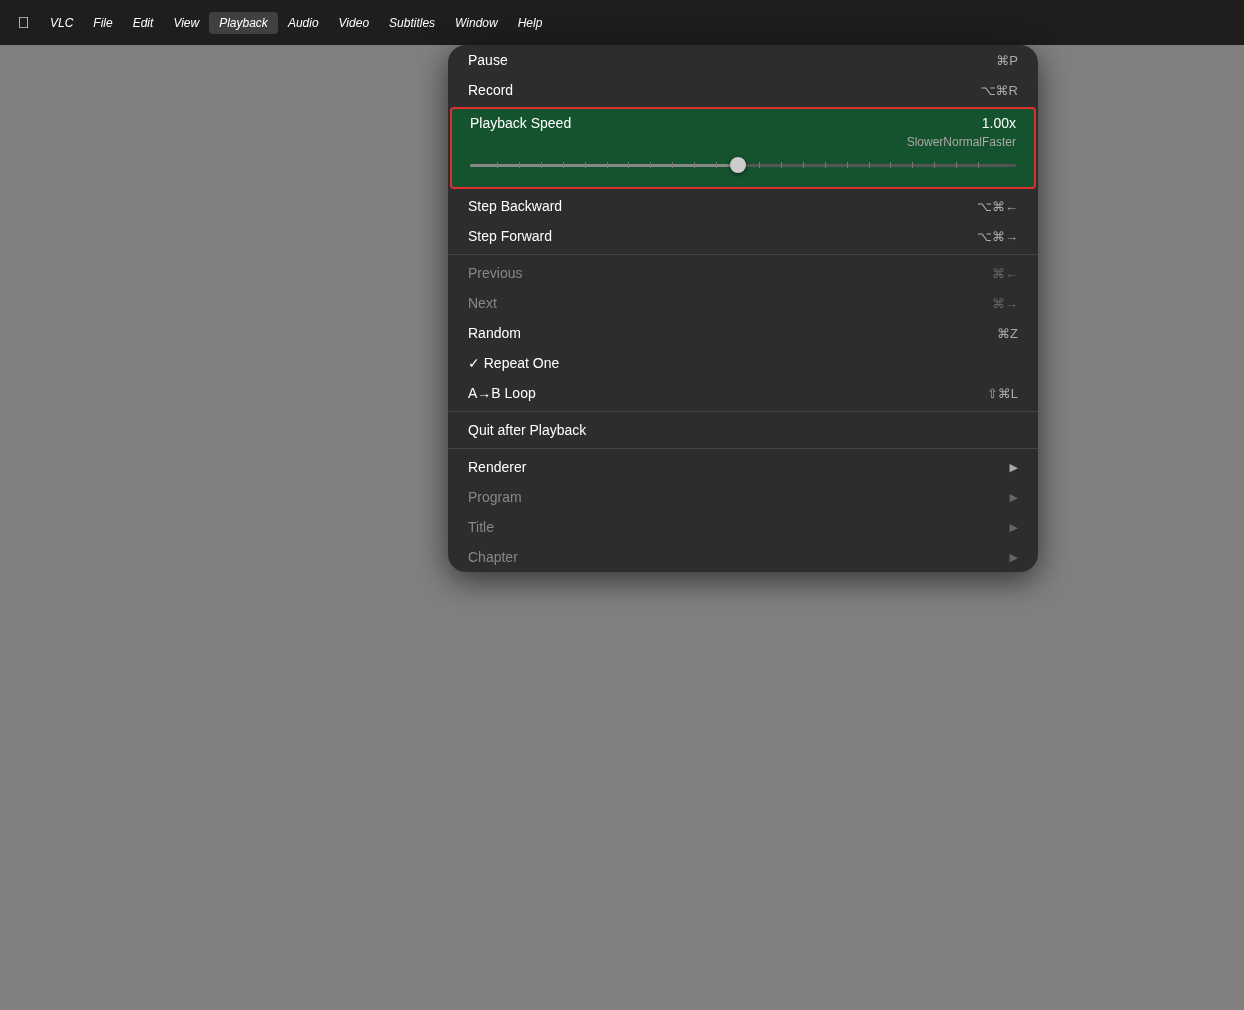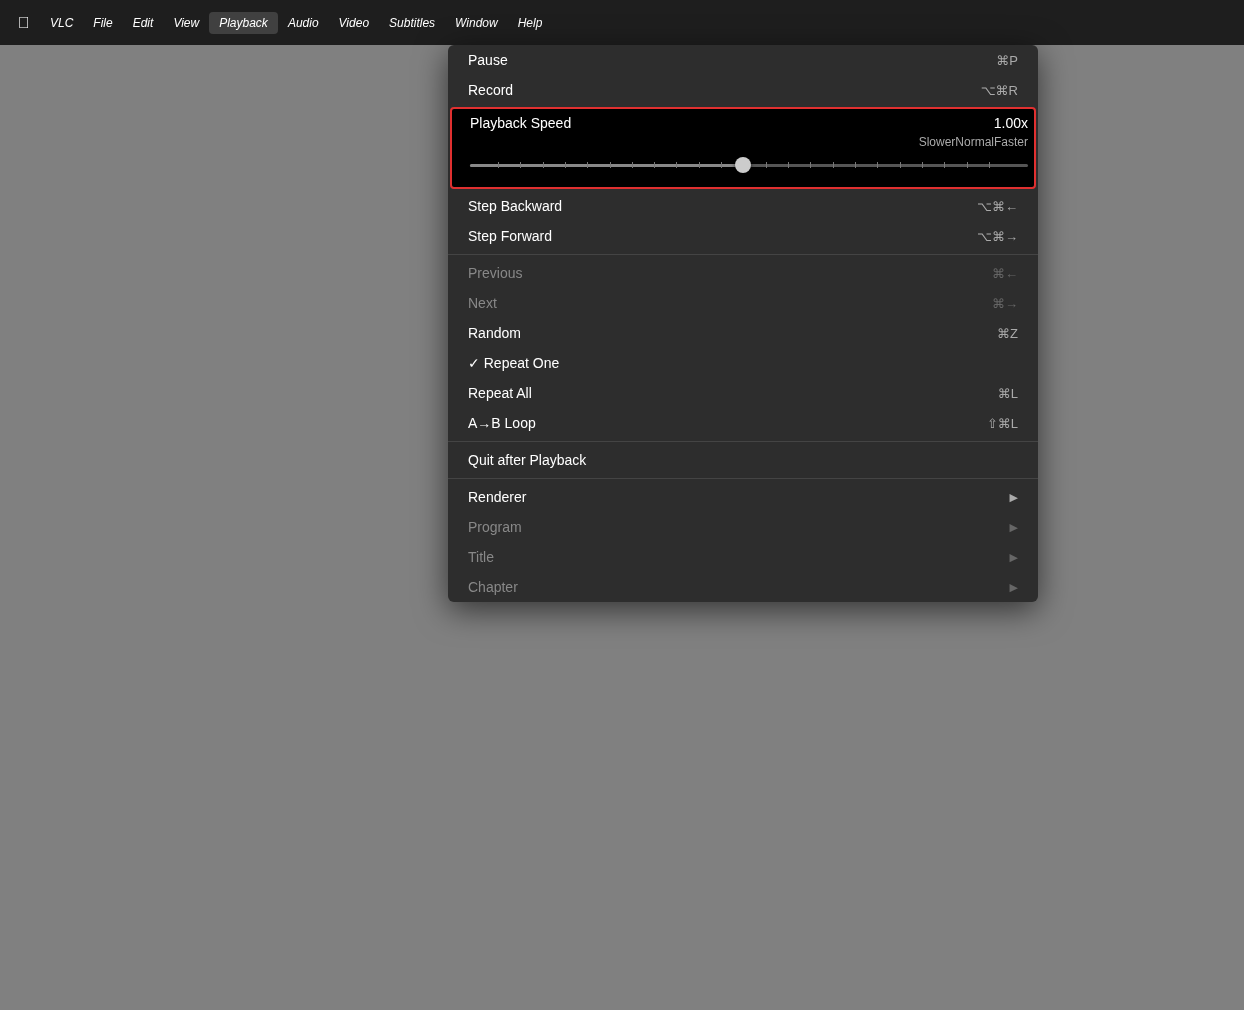--- a/index.html
+++ b/index.html
@@ -46,21 +46,21 @@
       cursor: pointer;
     }
 
     
     .dropdown-menu {
       position: absolute;
       top: 45px;
       left: 448px;
       width: 590px;
       background-color: #2d2d2d;
-      border-radius: 6px;
+      border-radius: 18px;
       box-shadow: 0 8px 32px rgba(0,0,0,0.6);
       overflow: hidden;
       z-index: 200;
     }
 
     .menu-item {
       display: flex;
       align-items: center;
       justify-content: space-between;
       padding: 7px 20px;
@@ -87,22 +87,22 @@
       height: 1px;
       background-color: #444444;
       margin: 3px 0;
     }
 
     
     .playback-speed-section {
       border: 2px solid #e03030;
       margin: 2px 2px;
       border-radius: 4px;
-      padding: 6px 6px 10px 18px;
-      background-color: #000000;
+      padding: 6px 18px 10px 18px;
+      background-color: #14532d;
     }
 
     .playback-speed-header {
       display: flex;
       justify-content: space-between;
       align-items: center;
       margin-bottom: 4px;
     }
 
     .playback-speed-title {
@@ -304,26 +304,20 @@
   </div>
 
   <div class="menu-item">
     <span class="menu-item-left">
       <span class="checkmark">✓</span>
       <span>Repeat One</span>
     </span>
     <span class="shortcut"></span>
   </div>
 
-  <div class="menu-item">
-    <span class="menu-item-left">
-      <span>Repeat All</span>
-    </span>
-    <span class="shortcut">⌘L</span>
-  </div>
 
   <div class="menu-item">
     <span class="menu-item-left">
       <span>A→B Loop</span>
     </span>
     <span class="shortcut">⇧⌘L</span>
   </div>
 
   <div class="menu-separator"></div>
 

